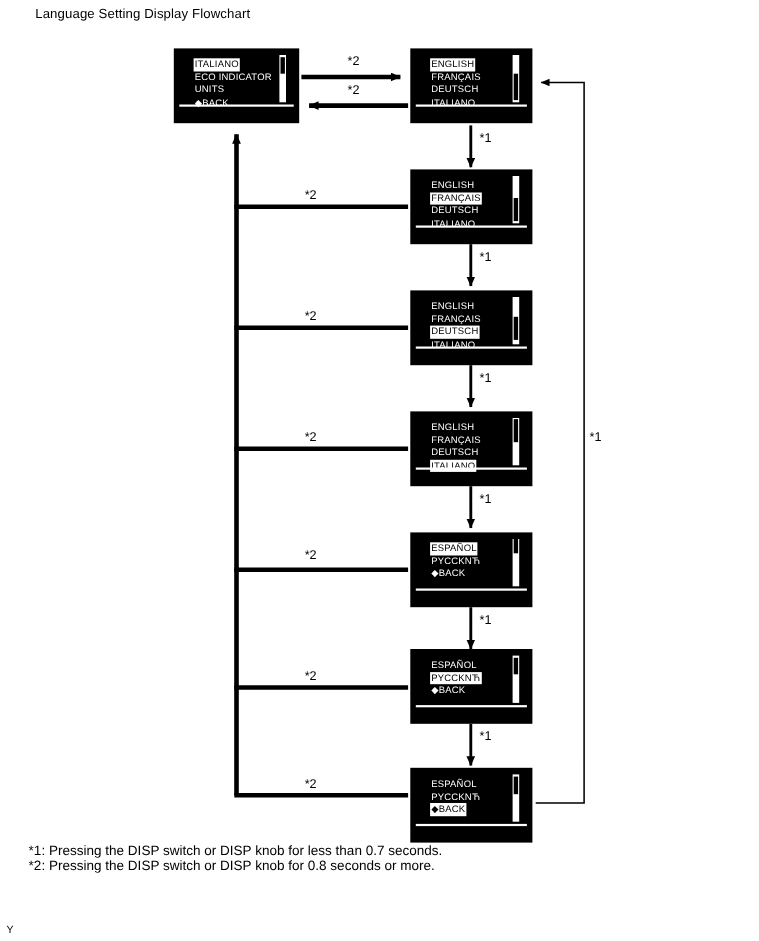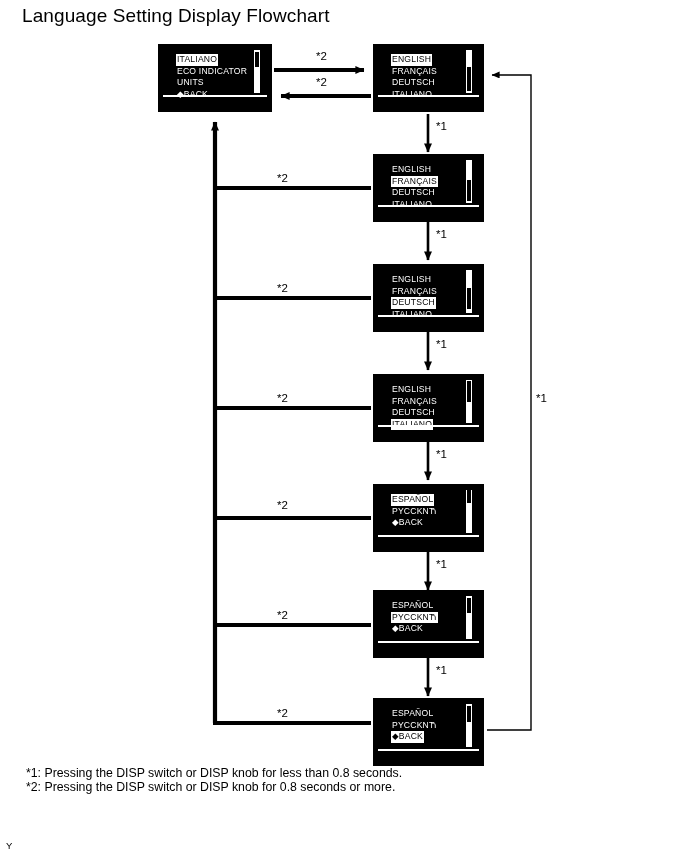--- a/index.html
+++ b/index.html
@@ -11,23 +11,23 @@
     width: 690px;
     height: 855px;
     position: relative;
     font-family: "Liberation Sans", sans-serif;
     color: #000000;
     overflow: hidden;
   }
 
   #page-title {
     position: absolute;
-    left: 22px;
+    left: 32px;
     top: 5px;
-    font-size: 19px;
+    font-size: 12px;
     letter-spacing: .1px;
     white-space: nowrap;
   }
 
   
   #flow-canvas {
     position: absolute;
     left: 0; top: 0;
     width: 690px; height: 855px;
     pointer-events: none;
@@ -274,15 +274,15 @@
         <span class="panel-row-wrap"><span class="panel-row">PYCCKNЋ</span></span>
         <span class="panel-row-wrap"><span class="panel-row selected">◆BACK</span></span>
       </div>
     <div class="panel-divider" style="top:51px;"></div>
     <div class="scrollbar" style="left:93px; top:6px; height:43px;">
       <div class="scroll-thumb" style="top:2px; height:16px;"></div>
     </div>
   </div>
 </div>
 
-<div class="footnote" id="footnote-1">*1: Pressing the DISP switch or DISP knob for less than 0.8 seconds.</div>
+<div class="footnote" id="footnote-1">*1: Pressing the DISP switch or DISP knob for less than 0.7 seconds.</div>
 <div class="footnote" id="footnote-2">*2: Pressing the DISP switch or DISP knob for 0.8 seconds or more.</div>
 <div id="page-marker">Y</div>
 
 </body></html>

